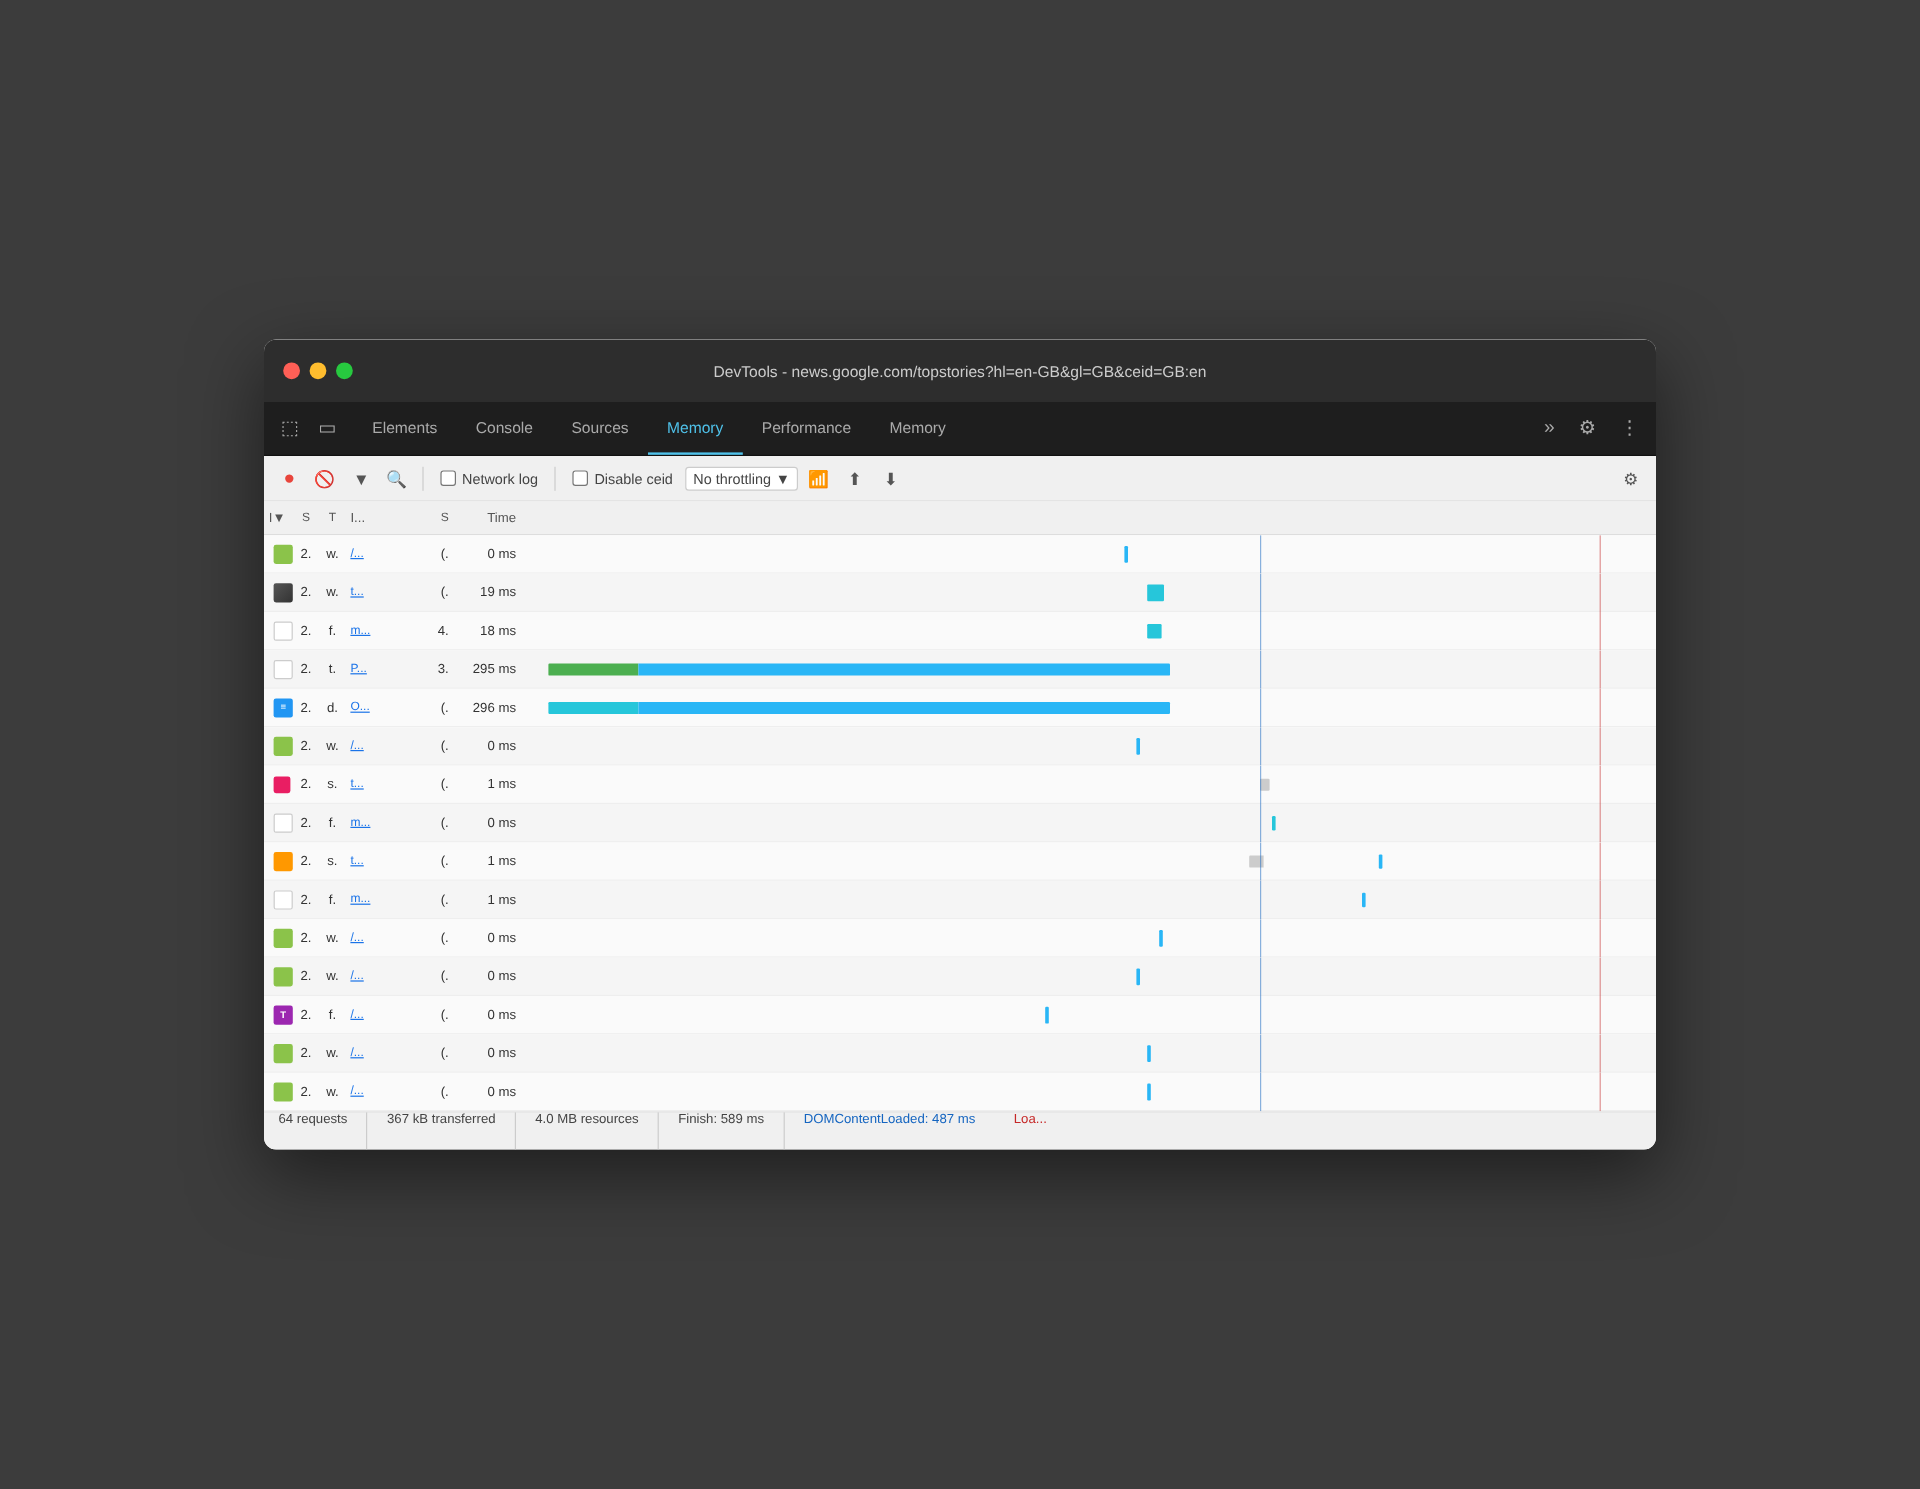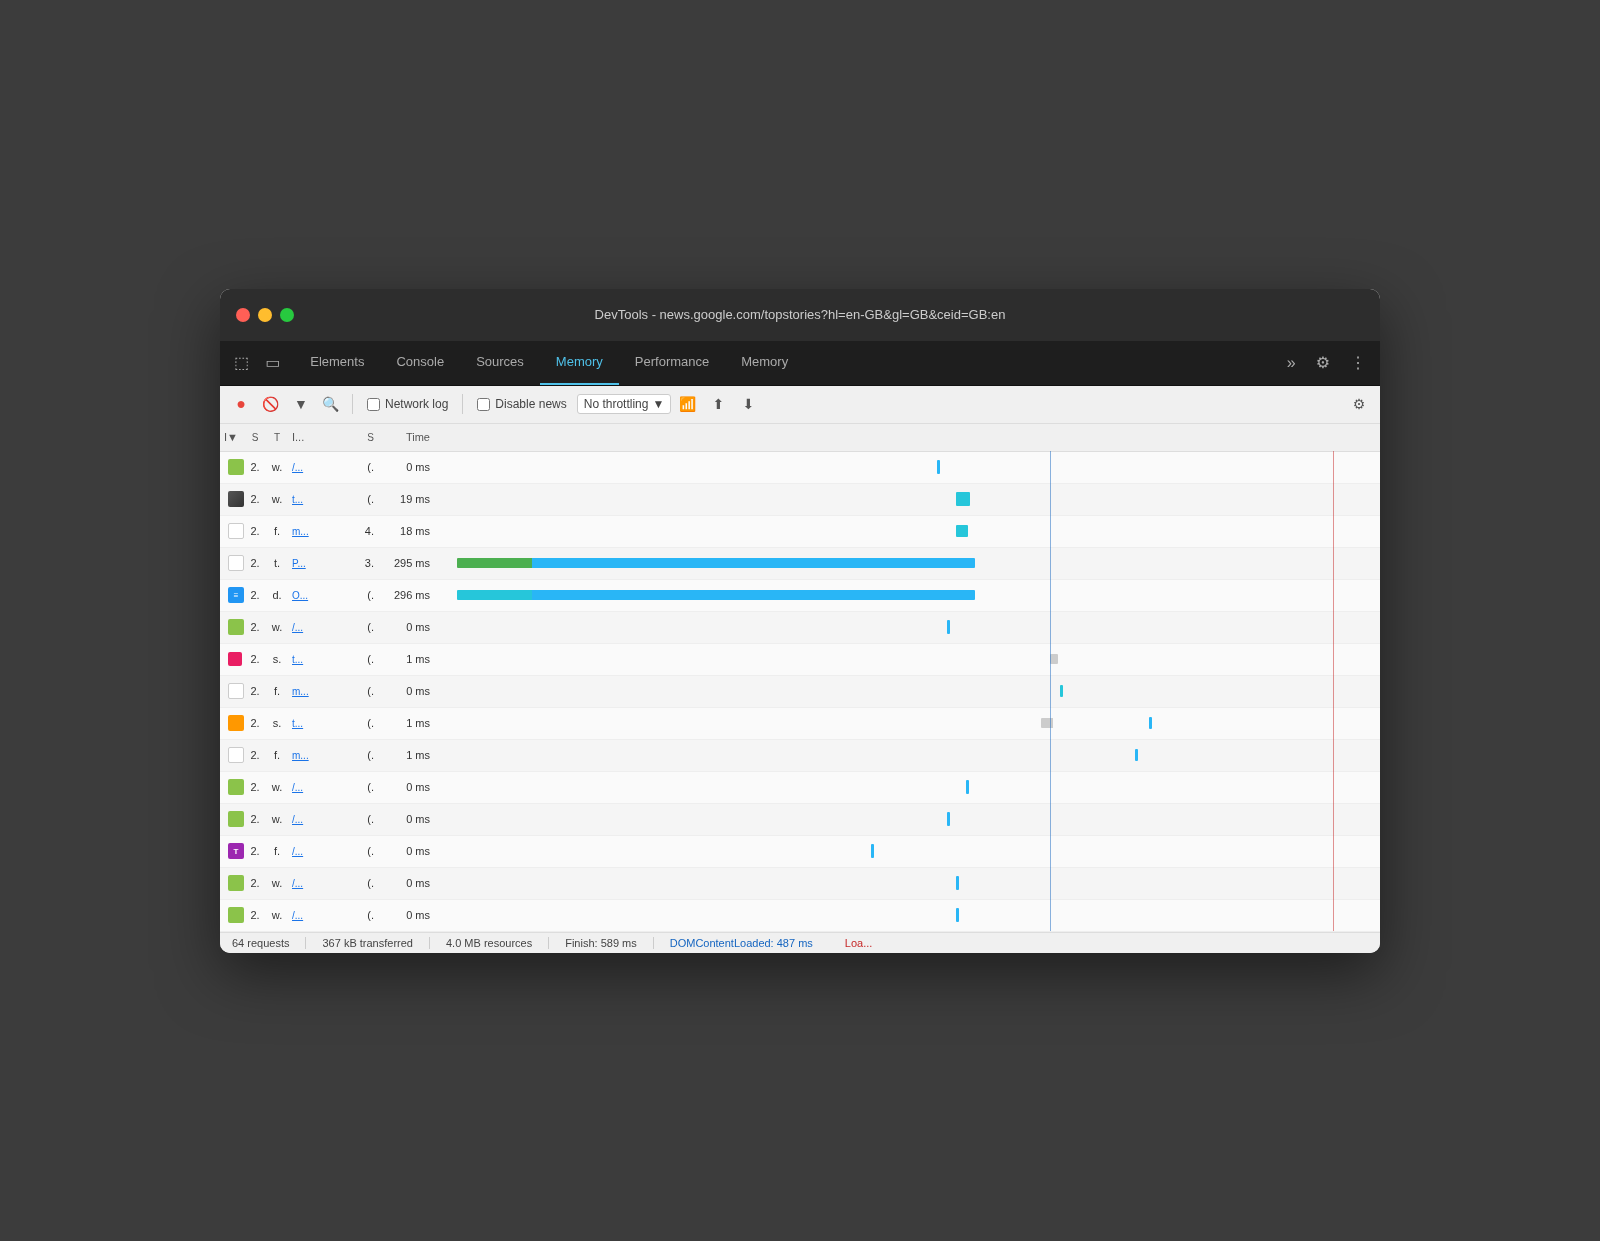--- a/index.html
+++ b/index.html
@@ -200,23 +200,22 @@
       align-items: center;
       justify-content: center;
       font-size: 9px;
     }
     .row-icon.img { background: #8bc34a; }
     .row-icon.doc { background: #2196f3; }
     .row-icon.font { background: #9c27b0; color: white; }
     .status-bar {
       background: #f0f0f0;
       border-top: 1px solid #ddd;
-      height: 21px;
-      display: flex;
-      align-items: center;
+      height: 32px;
+      display: flex;
       padding: 0 12px;
       font-size: 11px;
       color: #444;
       gap: 0;
     }
     .status-segment {
       padding: 0 16px;
       border-right: 1px solid #ccc;
     }
     .status-segment:first-child { padding-left: 0; }
@@ -266,21 +265,21 @@
     <div class="toolbar-btn">▼</div>
     <div class="toolbar-btn">🔍</div>
     <div class="toolbar-divider"></div>
     <label class="toolbar-checkbox">
       <input type="checkbox" style="">
       <span>Network log</span>
     </label>
     <div class="toolbar-divider"></div>
     <label class="toolbar-checkbox">
       <input type="checkbox" style="">
-      <span>Disable news</span>
+      <span>Disable ceid</span>
     </label>
     <div class="throttle-select">
       <span>No throttling</span>
       <span>▼</span>
     </div>
     <div class="toolbar-btn">📶</div>
     <div class="toolbar-btn">⬆</div>
     <div class="toolbar-btn">⬇</div>
     <div class="toolbar-right">
       <div class="toolbar-btn">⚙</div>

